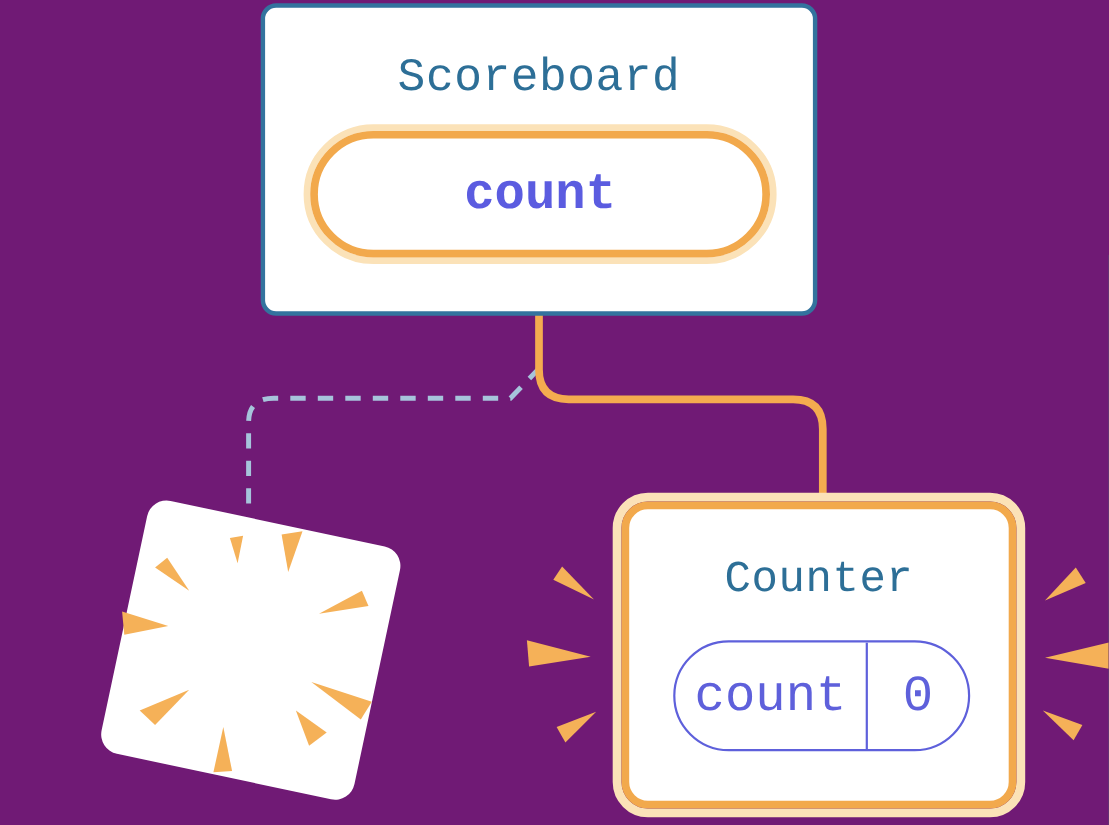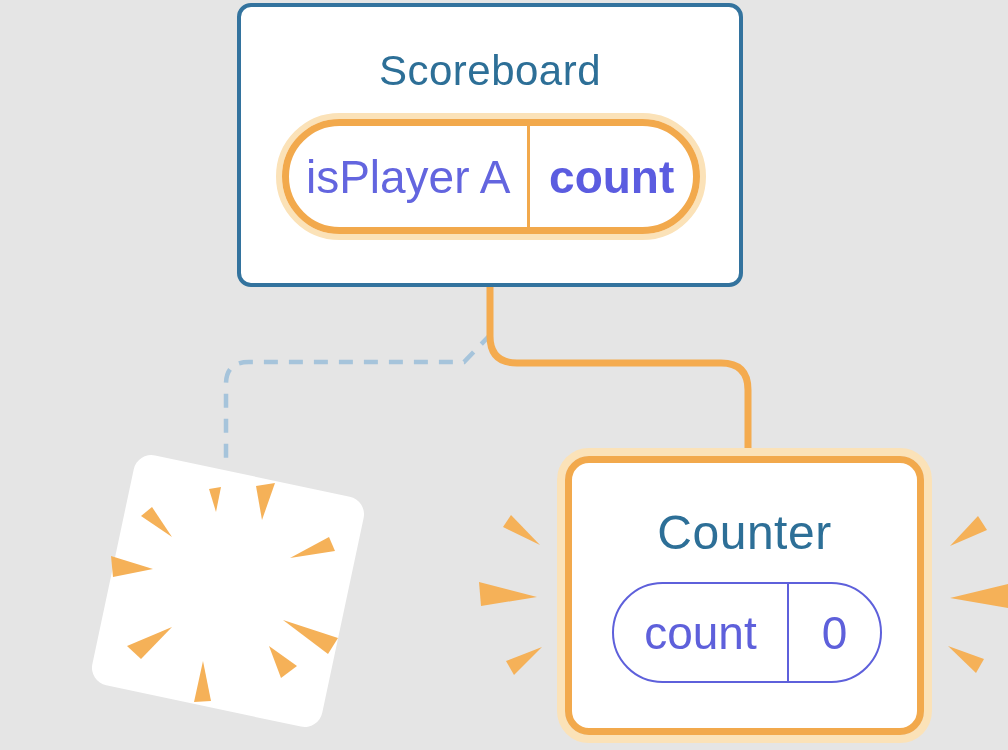--- a/index.html
+++ b/index.html
@@ -1,18 +1,18 @@
 <!DOCTYPE html>
 <html><head>
 <meta charset="utf-8">
 <style>
   html,body{margin:0;padding:0;background:#4A6872;}
   .stage{
     position:relative;width:1008px;height:750px;overflow:hidden;
-    background:#e5e5e5;font-family:Liberation Sans, sans-serif;
+    background:#701a75;font-family:Liberation Mono, monospace;
   }
   .layer{position:absolute;left:0;top:0;}
   
   .card{position:absolute;box-sizing:border-box;background:#FFFFFF;}
   .card-scoreboard{
     left:237px;top:3px;width:506px;height:284px;
     border:4px solid #33739E;border-radius:14px;
   }
   .node-title{
     text-align:center;color:#2D6F97;font-weight:500;
@@ -40,21 +40,21 @@
   .pill.orange .cell-value{flex:1;font-weight:700;color:#5B5CE0;}
   
   .counter-halo{
     position:absolute;left:557px;top:448px;width:375px;height:295px;
     box-sizing:border-box;border:8px solid #FBE2B8;border-radius:32px;
   }
   .card-counter{
     position:relative;width:100%;height:100%;box-sizing:border-box;
     background:#FFFFFF;border:7px solid #F2A94C;border-radius:24px;
   }
-  .card-counter .node-title{margin-top:42px;font-size:48px;}
+  .card-counter .node-title{margin-top:42px;font-size:40px;}
   .pill-purple{
     position:absolute;left:40px;top:119px;width:270px;height:101px;
     box-sizing:border-box;border:2.5px solid #5E60DB;border-radius:54px;
     background:#FFFFFF;display:flex;overflow:hidden;
   }
   .pill-purple .cell{
     display:flex;align-items:center;justify-content:center;
     color:#5E60DB;font-size:46px;
   }
   .pill-purple .cell-label{width:65%;border-right:2.5px solid #5E60DB;}
@@ -98,21 +98,20 @@
     <g fill="#F5B158">
       <path d="M701,92 Q704.5,105.5 718,109 Q704.5,112.5 701,126 Q697.5,112.5 684,109 Q697.5,105.5 701,92 Z"></path>
       <path d="M720,128 Q722.5,136.5 731,139 Q722.5,141.5 720,150 Q717.5,141.5 709,139 Q717.5,136.5 720,128 Z"></path>
     </g>
   </svg>
 
   <div class="card card-scoreboard">
     <div class="node-title">Scoreboard</div>
     <div class="pill-halo orange">
       <div class="pill orange">
-        <div class="cell cell-label">isPlayer A</div>
         <div class="cell cell-value">count</div>
       </div>
     </div>
   </div>
 
   <div class="counter-halo">
     <div class="card-counter">
       <div class="node-title">Counter</div>
       <div class="pill-purple">
         <div class="cell cell-label">count</div>

